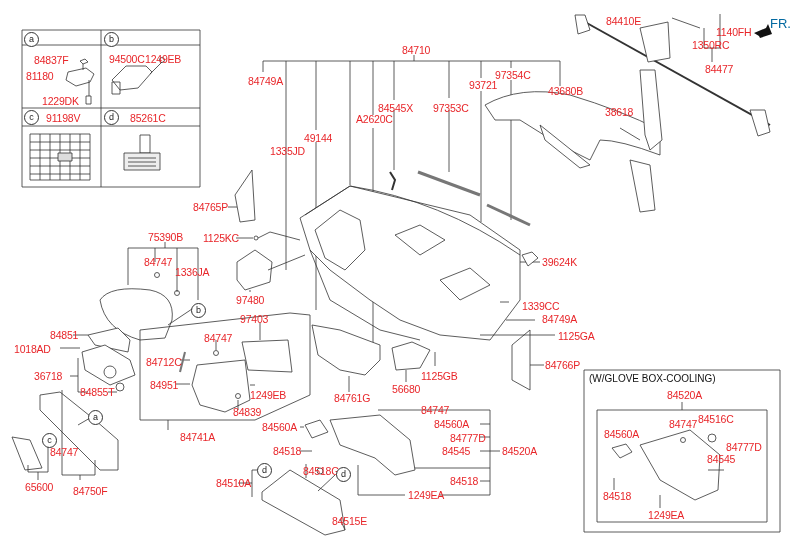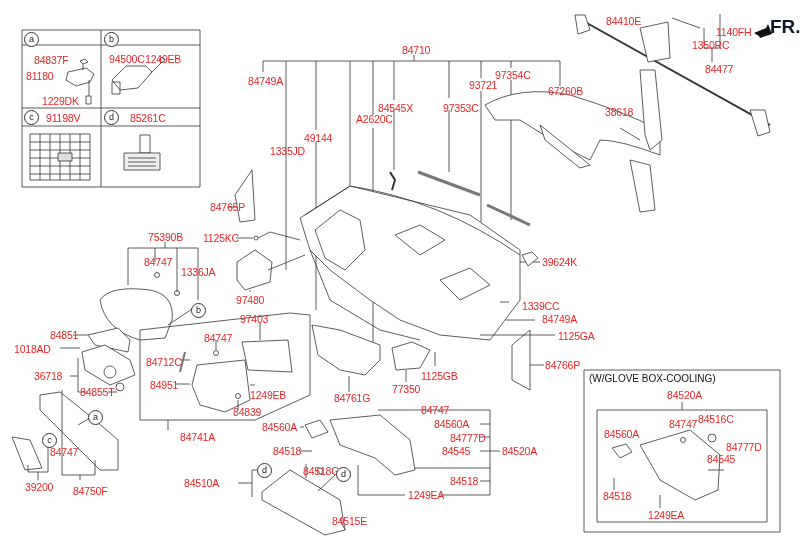--- a/index.html
+++ b/index.html
@@ -1,21 +1,21 @@
 <!DOCTYPE html>
 <html><head>
 <meta charset="utf-8">
 <style>
   html, body { margin:0; padding:0; background:#ffffff; }
   body { width:800px; height:553px; position:relative; overflow:hidden; font-family:"Liberation Sans", sans-serif; }
   #canvas { position:absolute; left:0; top:0; width:800px; height:553px; }
   .lbl { position:absolute; font-size:10.5px; color:#e8262a; white-space:nowrap; line-height:11px; cursor:pointer; letter-spacing:-0.2px; }
   .circ { position:absolute; width:13px; height:13px; border:1px solid #333; border-radius:50%; font-size:9px; line-height:13px; text-align:center; color:#222; background:#fff; }
   .black { position:absolute; font-size:10px; color:#111; white-space:nowrap; }
-  .fr { position:absolute; font-size:19px; font-weight:bold; color:#0f172a; }
+  .fr { position:absolute; font-size:13px; font-weight:normal; color:#0369a1; }
   svg line, svg polyline, svg path, svg rect, svg ellipse, svg polygon { vector-effect:non-scaling-stroke; }
 </style>
 </head>
 <body>
 
 <svg id="canvas" viewBox="0 0 800 553" width="800" height="553">
   <g fill="none" stroke="#333" stroke-width="0.8">
 
     <rect x="22" y="30" width="178" height="157"></rect>
     <line x1="101" y1="30" x2="101" y2="187"></line>
@@ -224,78 +224,78 @@
 <div class="lbl" style="left:145px;top:54px">1249EB</div>
 <div class="lbl" style="left:46px;top:113px">91198V</div>
 <div class="lbl" style="left:130px;top:113px">85261C</div>
 
 <div class="lbl" style="left:402px;top:45px">84710</div>
 <div class="lbl" style="left:248px;top:76px">84749A</div>
 <div class="lbl" style="left:270px;top:146px">1335JD</div>
 <div class="lbl" style="left:304px;top:133px">49144</div>
 <div class="lbl" style="left:378px;top:103px">84545X</div>
 <div class="lbl" style="left:356px;top:114px">A2620C</div>
-<div class="lbl" style="left:443px;top:103px">97353C</div>
+<div class="lbl" style="left:433px;top:103px">97353C</div>
 <div class="lbl" style="left:469px;top:80px">93721</div>
 <div class="lbl" style="left:495px;top:70px">97354C</div>
-<div class="lbl" style="left:548px;top:86px">67260B</div>
+<div class="lbl" style="left:548px;top:86px">43680B</div>
 
 <div class="lbl" style="left:606px;top:16px">84410E</div>
 <div class="lbl" style="left:716px;top:27px">1140FH</div>
 <div class="lbl" style="left:692px;top:40px">1350RC</div>
 <div class="lbl" style="left:705px;top:64px">84477</div>
 <div class="lbl" style="left:605px;top:107px">38618</div>
 <div class="fr" style="left:770px;top:16px">FR.</div>
 
-<div class="lbl" style="left:210px;top:202px">84765P</div>
+<div class="lbl" style="left:193px;top:202px">84765P</div>
 <div class="lbl" style="left:203px;top:233px">1125KC</div>
 <div class="lbl" style="left:236px;top:295px">97480</div>
 <div class="lbl" style="left:148px;top:232px">75390B</div>
 <div class="lbl" style="left:144px;top:257px">84747</div>
-<div class="lbl" style="left:181px;top:267px">1336JA</div>
+<div class="lbl" style="left:175px;top:267px">1336JA</div>
 <div class="circ" style="left:191px;top:303px">b</div>
 
 <div class="lbl" style="left:542px;top:257px">39624K</div>
 <div class="lbl" style="left:522px;top:301px">1339CC</div>
 <div class="lbl" style="left:542px;top:314px">84749A</div>
 <div class="lbl" style="left:558px;top:331px">1125GA</div>
 <div class="lbl" style="left:545px;top:360px">84766P</div>
 <div class="lbl" style="left:421px;top:371px">1125GB</div>
-<div class="lbl" style="left:392px;top:384px">77350</div>
+<div class="lbl" style="left:392px;top:384px">56680</div>
 <div class="lbl" style="left:334px;top:393px">84761G</div>
 
 <div class="lbl" style="left:50px;top:330px">84851</div>
 <div class="lbl" style="left:14px;top:344px">1018AD</div>
 <div class="lbl" style="left:34px;top:371px">36718</div>
 <div class="lbl" style="left:80px;top:387px">84855T</div>
 <div class="circ" style="left:88px;top:410px">a</div>
 <div class="circ" style="left:42px;top:433px">c</div>
 <div class="lbl" style="left:50px;top:447px">84747</div>
-<div class="lbl" style="left:25px;top:482px">39200</div>
+<div class="lbl" style="left:25px;top:482px">65600</div>
 <div class="lbl" style="left:73px;top:486px">84750F</div>
 
 <div class="lbl" style="left:240px;top:314px">97403</div>
 <div class="lbl" style="left:204px;top:333px">84747</div>
 <div class="lbl" style="left:146px;top:357px">84712C</div>
 <div class="lbl" style="left:150px;top:380px">84951</div>
 <div class="lbl" style="left:250px;top:390px">1249EB</div>
 <div class="lbl" style="left:233px;top:407px">84839</div>
 <div class="lbl" style="left:180px;top:432px">84741A</div>
 
 <div class="lbl" style="left:421px;top:405px">84747</div>
 <div class="lbl" style="left:262px;top:422px">84560A</div>
 <div class="lbl" style="left:434px;top:419px">84560A</div>
 <div class="lbl" style="left:450px;top:433px">84777D</div>
 <div class="lbl" style="left:273px;top:446px">84518</div>
 <div class="lbl" style="left:442px;top:446px">84545</div>
 <div class="lbl" style="left:502px;top:446px">84520A</div>
 <div class="lbl" style="left:303px;top:466px">84518G</div>
 <div class="lbl" style="left:450px;top:476px">84518</div>
 <div class="lbl" style="left:408px;top:490px">1249EA</div>
-<div class="lbl" style="left:184px;top:478px">84510A</div>
+<div class="lbl" style="left:216px;top:478px">84510A</div>
 <div class="lbl" style="left:332px;top:516px">84515E</div>
 <div class="circ" style="left:257px;top:463px">d</div>
 <div class="circ" style="left:336px;top:467px">d</div>
 
 <div class="black" style="left:589px;top:373px">(W/GLOVE BOX-COOLING)</div>
 <div class="lbl" style="left:667px;top:390px">84520A</div>
 <div class="lbl" style="left:669px;top:419px">84747</div>
 <div class="lbl" style="left:698px;top:414px">84516C</div>
 <div class="lbl" style="left:604px;top:429px">84560A</div>
 <div class="lbl" style="left:726px;top:442px">84777D</div>

